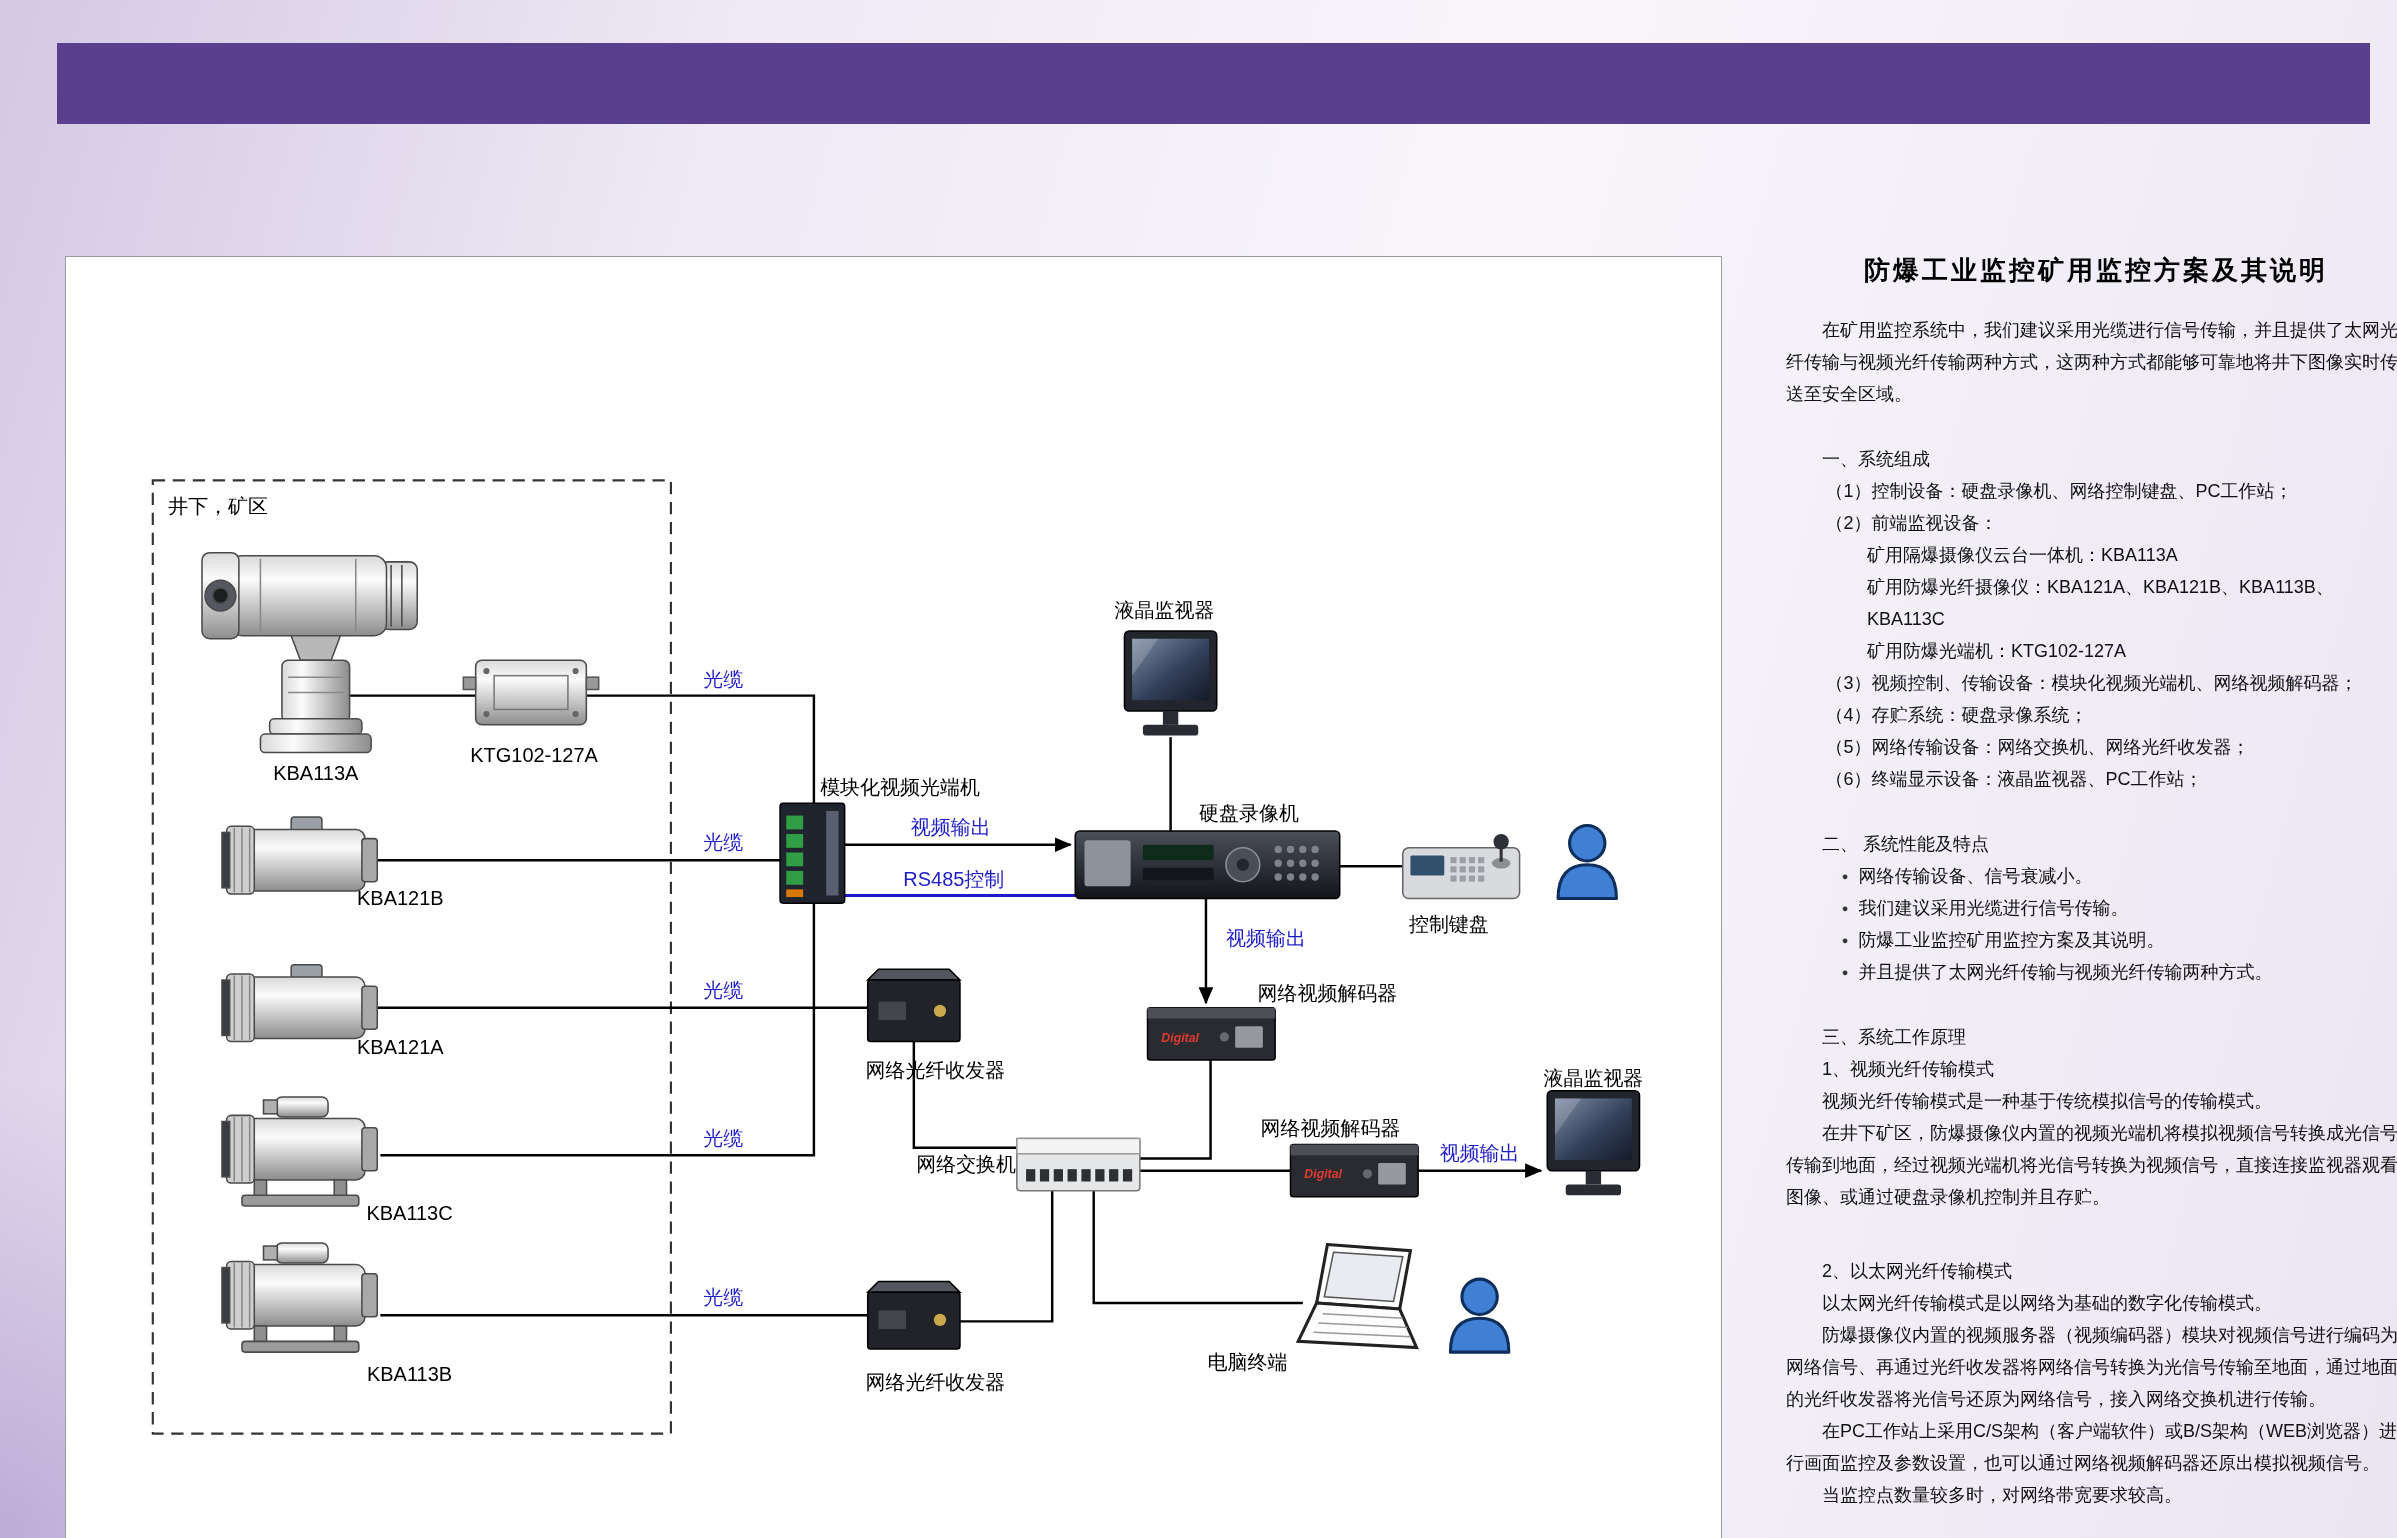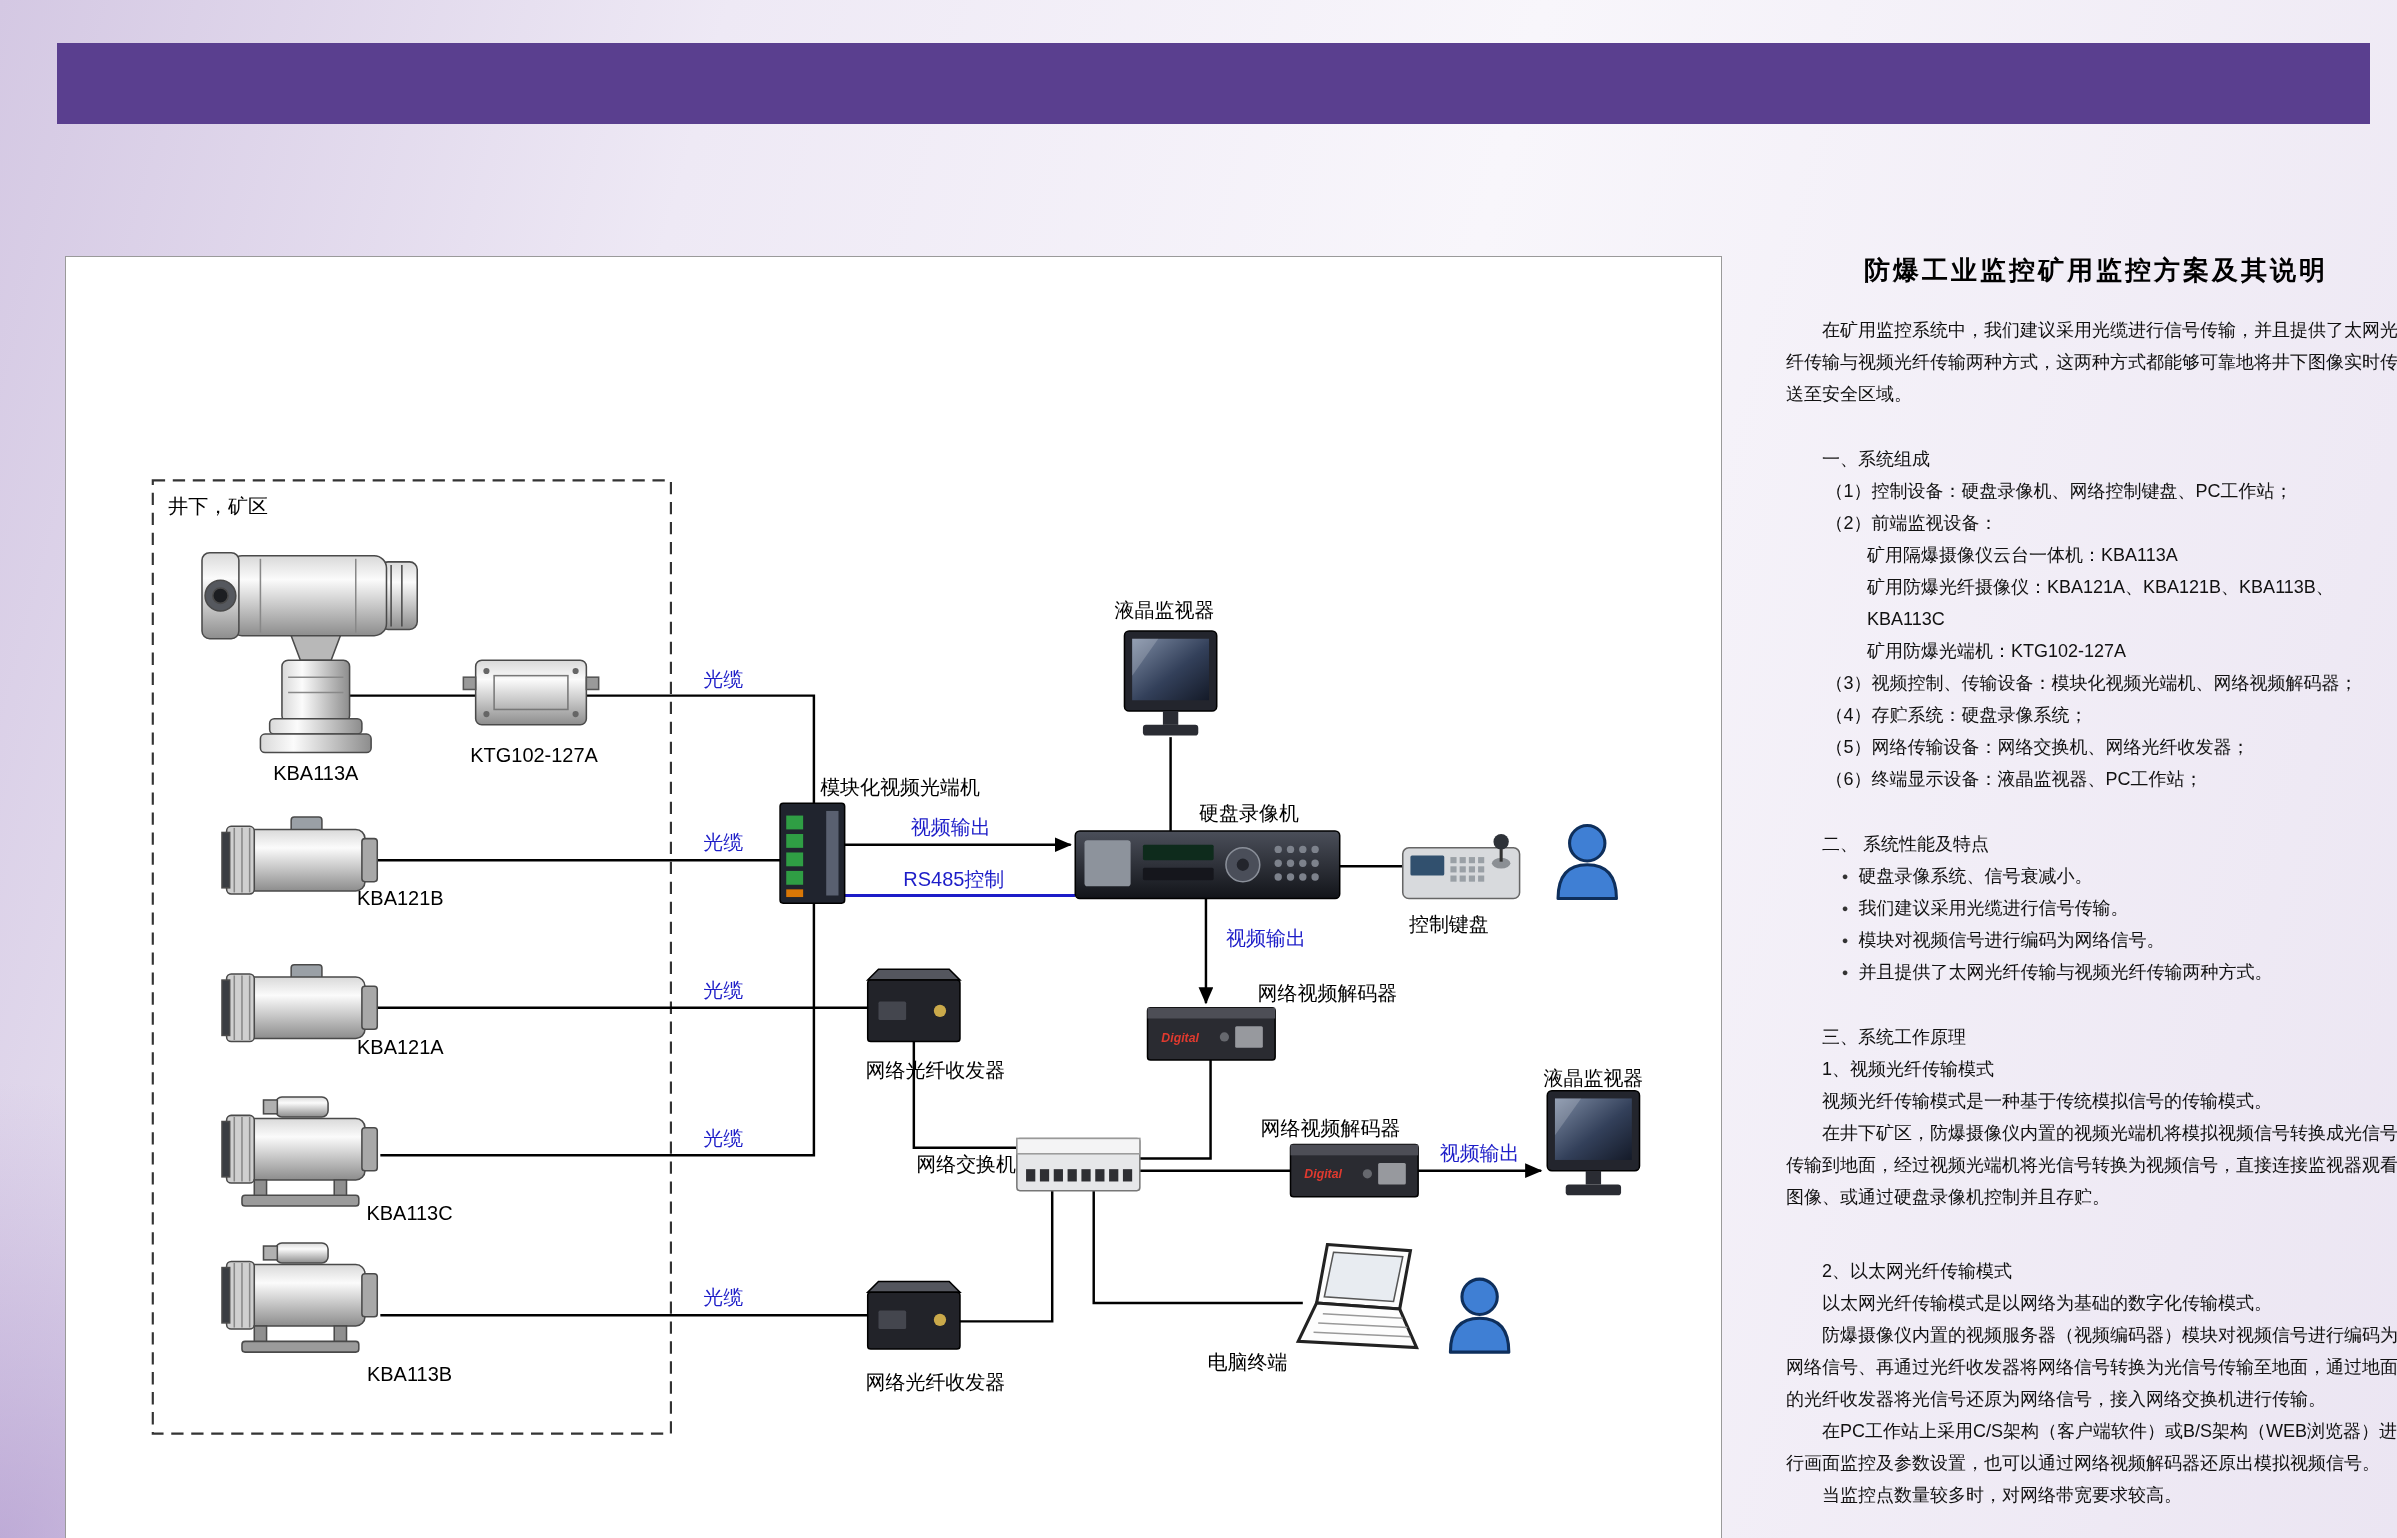--- a/index.html
+++ b/index.html
@@ -334,29 +334,29 @@
   <p class="sub">矿用防爆光纤摄像仪：KBA121A、KBA121B、KBA113B、KBA113C</p>
   <p class="sub">矿用防爆光端机：KTG102-127A</p>
   <p class="item">（3）视频控制、传输设备：模块化视频光端机、网络视频解码器；</p>
   <p class="item">（4）存贮系统：硬盘录像系统；</p>
   <p class="item">（5）网络传输设备：网络交换机、网络光纤收发器；</p>
   <p class="item">（6）终端显示设备：液晶监视器、PC工作站；</p>
 
   <p class="h2">二、 系统性能及特点</p>
   <p class="bullet">
       <span class="dot">●</span>
-      <span>硬盘录像系统、信号衰减小。</span>
+      <span>网络传输设备、信号衰减小。</span>
     </p>
   <p class="bullet">
       <span class="dot">●</span>
       <span>我们建议采用光缆进行信号传输。</span>
     </p>
   <p class="bullet">
       <span class="dot">●</span>
-      <span>模块对视频信号进行编码为网络信号。</span>
+      <span>防爆工业监控矿用监控方案及其说明。</span>
     </p>
   <p class="bullet">
       <span class="dot">●</span>
       <span>并且提供了太网光纤传输与视频光纤传输两种方式。</span>
     </p>
 
   <p class="h2">三、系统工作原理</p>
   <p class="subhead">1、视频光纤传输模式</p>
   <p class="ind">视频光纤传输模式是一种基于传统模拟信号的传输模式。</p>
   <p class="ind">在井下矿区，防爆摄像仪内置的视频光端机将模拟视频信号转换成光信号传输到地面，经过视频光端机将光信号转换为视频信号，直接连接监视器观看图像、或通过硬盘录像机控制并且存贮。</p>

